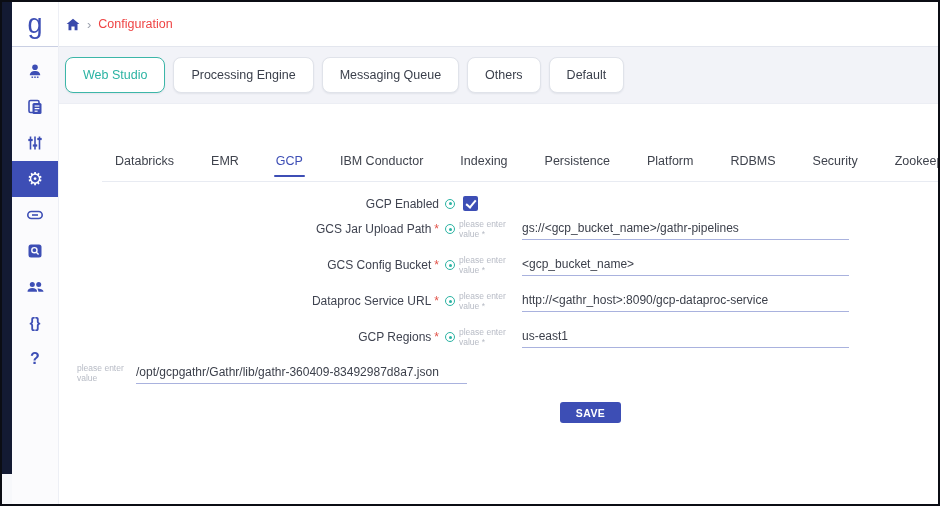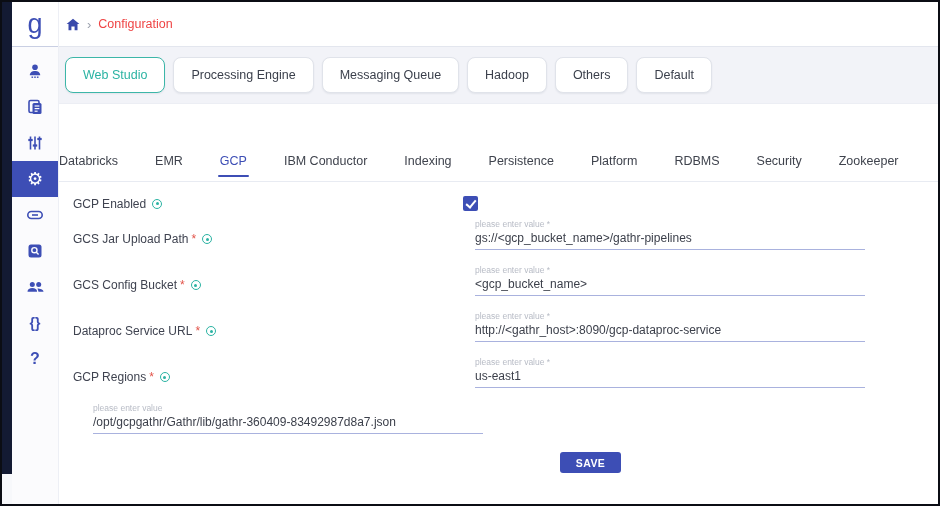--- a/index.html
+++ b/index.html
@@ -26,34 +26,34 @@
   
   .main{flex:1;display:flex;flex-direction:column;min-width:0;}
   .topbar{height:45px;background:#fff;border-bottom:1px solid #e3e6ee;display:flex;align-items:center;padding-left:7px;gap:7px;flex:none;}
   .crumb-sep{color:#9aa0ad;font-size:13px;line-height:1;}
   .crumb{font-size:12.5px;color:#ef4444;}
   .band{height:57px;background:#f2f3f8;display:flex;align-items:center;padding-left:6px;border-bottom:1px solid #eceef4;flex:none;}
   .cat-tab{height:36px;padding:0 17px;margin-right:8px;background:#fff;border:1px solid #e0e3ea;border-radius:8px;
     box-shadow:0 1px 2px rgba(20,30,60,.07);font-size:12.5px;color:#3a3f4b;display:flex;align-items:center;cursor:pointer;white-space:nowrap;}
   .cat-tab.active{border-color:#3cb6a8;color:#2bb3a3;}
   .content{flex:1;background:#fff;}
-  .sec-tabs-wrap{display:flex;gap:37px;margin-top:50px;border-bottom:1px solid #e8ebf2;}
+  .sec-tabs-wrap{display:flex;gap:37px;margin-top:50px;padding-left:13px;border-bottom:1px solid #e8ebf2;margin-left:43px;}
   .sec-tab{font-size:12.5px;color:#3f434d;padding-bottom:13px;position:relative;cursor:pointer;white-space:nowrap;}
   .sec-tab.active{color:#3d4eb5;}
   .sec-tab.active::after{content:"";position:absolute;left:-2px;right:-2px;bottom:4px;height:2px;background:#3d4eb5;border-radius:1px;}
   
   .form{margin-top:14px;padding-left:14px;}
   .frow{display:flex;align-items:flex-end;margin-bottom:15px;}
   .frow.checkbox-row{align-items:center;margin-bottom:8px;}
-  .label-cell{width:382px;font-size:12px;color:#3f4350;padding-bottom:4px;white-space:nowrap;}
+  .label-cell{width:382px;text-align:right;font-size:12px;color:#3f4350;padding-bottom:4px;white-space:nowrap;}
   .checkbox-row .label-cell{padding-bottom:0;}
   .req{color:#e25349;margin-left:3px;}
   .info{display:inline-block;width:10px;height:10px;border:1px solid #2bb3a3;border-radius:50%;position:relative;vertical-align:-1px;margin-left:6px;cursor:pointer;}
   .info::after{content:"";position:absolute;left:2.5px;top:2.5px;width:3px;height:3px;background:#2bb3a3;border-radius:50%;}
-  .field-cell{margin-left:20px;width:390px;display:flex;flex-direction:column;}
+  .field-cell{margin-left:4px;width:390px;display:flex;flex-direction:row;}
   .hint{font-size:8.5px;color:#b7bbc5;margin-bottom:1px;}
   input.value{border:0;border-bottom:1px solid #a9b2de;font-size:12px;color:#3b3f4a;padding:1px 0 4px;outline:none;background:transparent;font-family:"Liberation Sans",sans-serif;width:100%;}
   .checkbox{width:15px;height:15px;background:#3d4eb5;border-radius:2px;position:relative;margin-left:8px;cursor:pointer;flex:none;}
   .checkbox::after{content:"";position:absolute;left:5px;top:2px;width:4px;height:8px;border:solid #fff;border-width:0 2px 2px 0;transform:rotate(40deg);}
   .save-btn{display:block;margin:18px 0 16px 487px;width:61px;height:21px;background:#3d4eb5;color:#fff;border:none;border-radius:3px;
     font-size:10.5px;font-weight:bold;letter-spacing:.4px;font-family:"Liberation Sans",sans-serif;cursor:pointer;}
 </style>
 </head>
 <body>
 
@@ -160,23 +160,20 @@
         </div>
 
   <div class="cat-tab">
           <span>Processing Engine</span>
         </div>
 
   <div class="cat-tab">
           <span>Messaging Queue</span>
         </div>
 
-  <div class="cat-tab">
-          <span>Hadoop</span>
-        </div>
 
   <div class="cat-tab">
           <span>Others</span>
         </div>
 
   <div class="cat-tab">
           <span>Default</span>
         </div>
 </div>
 

